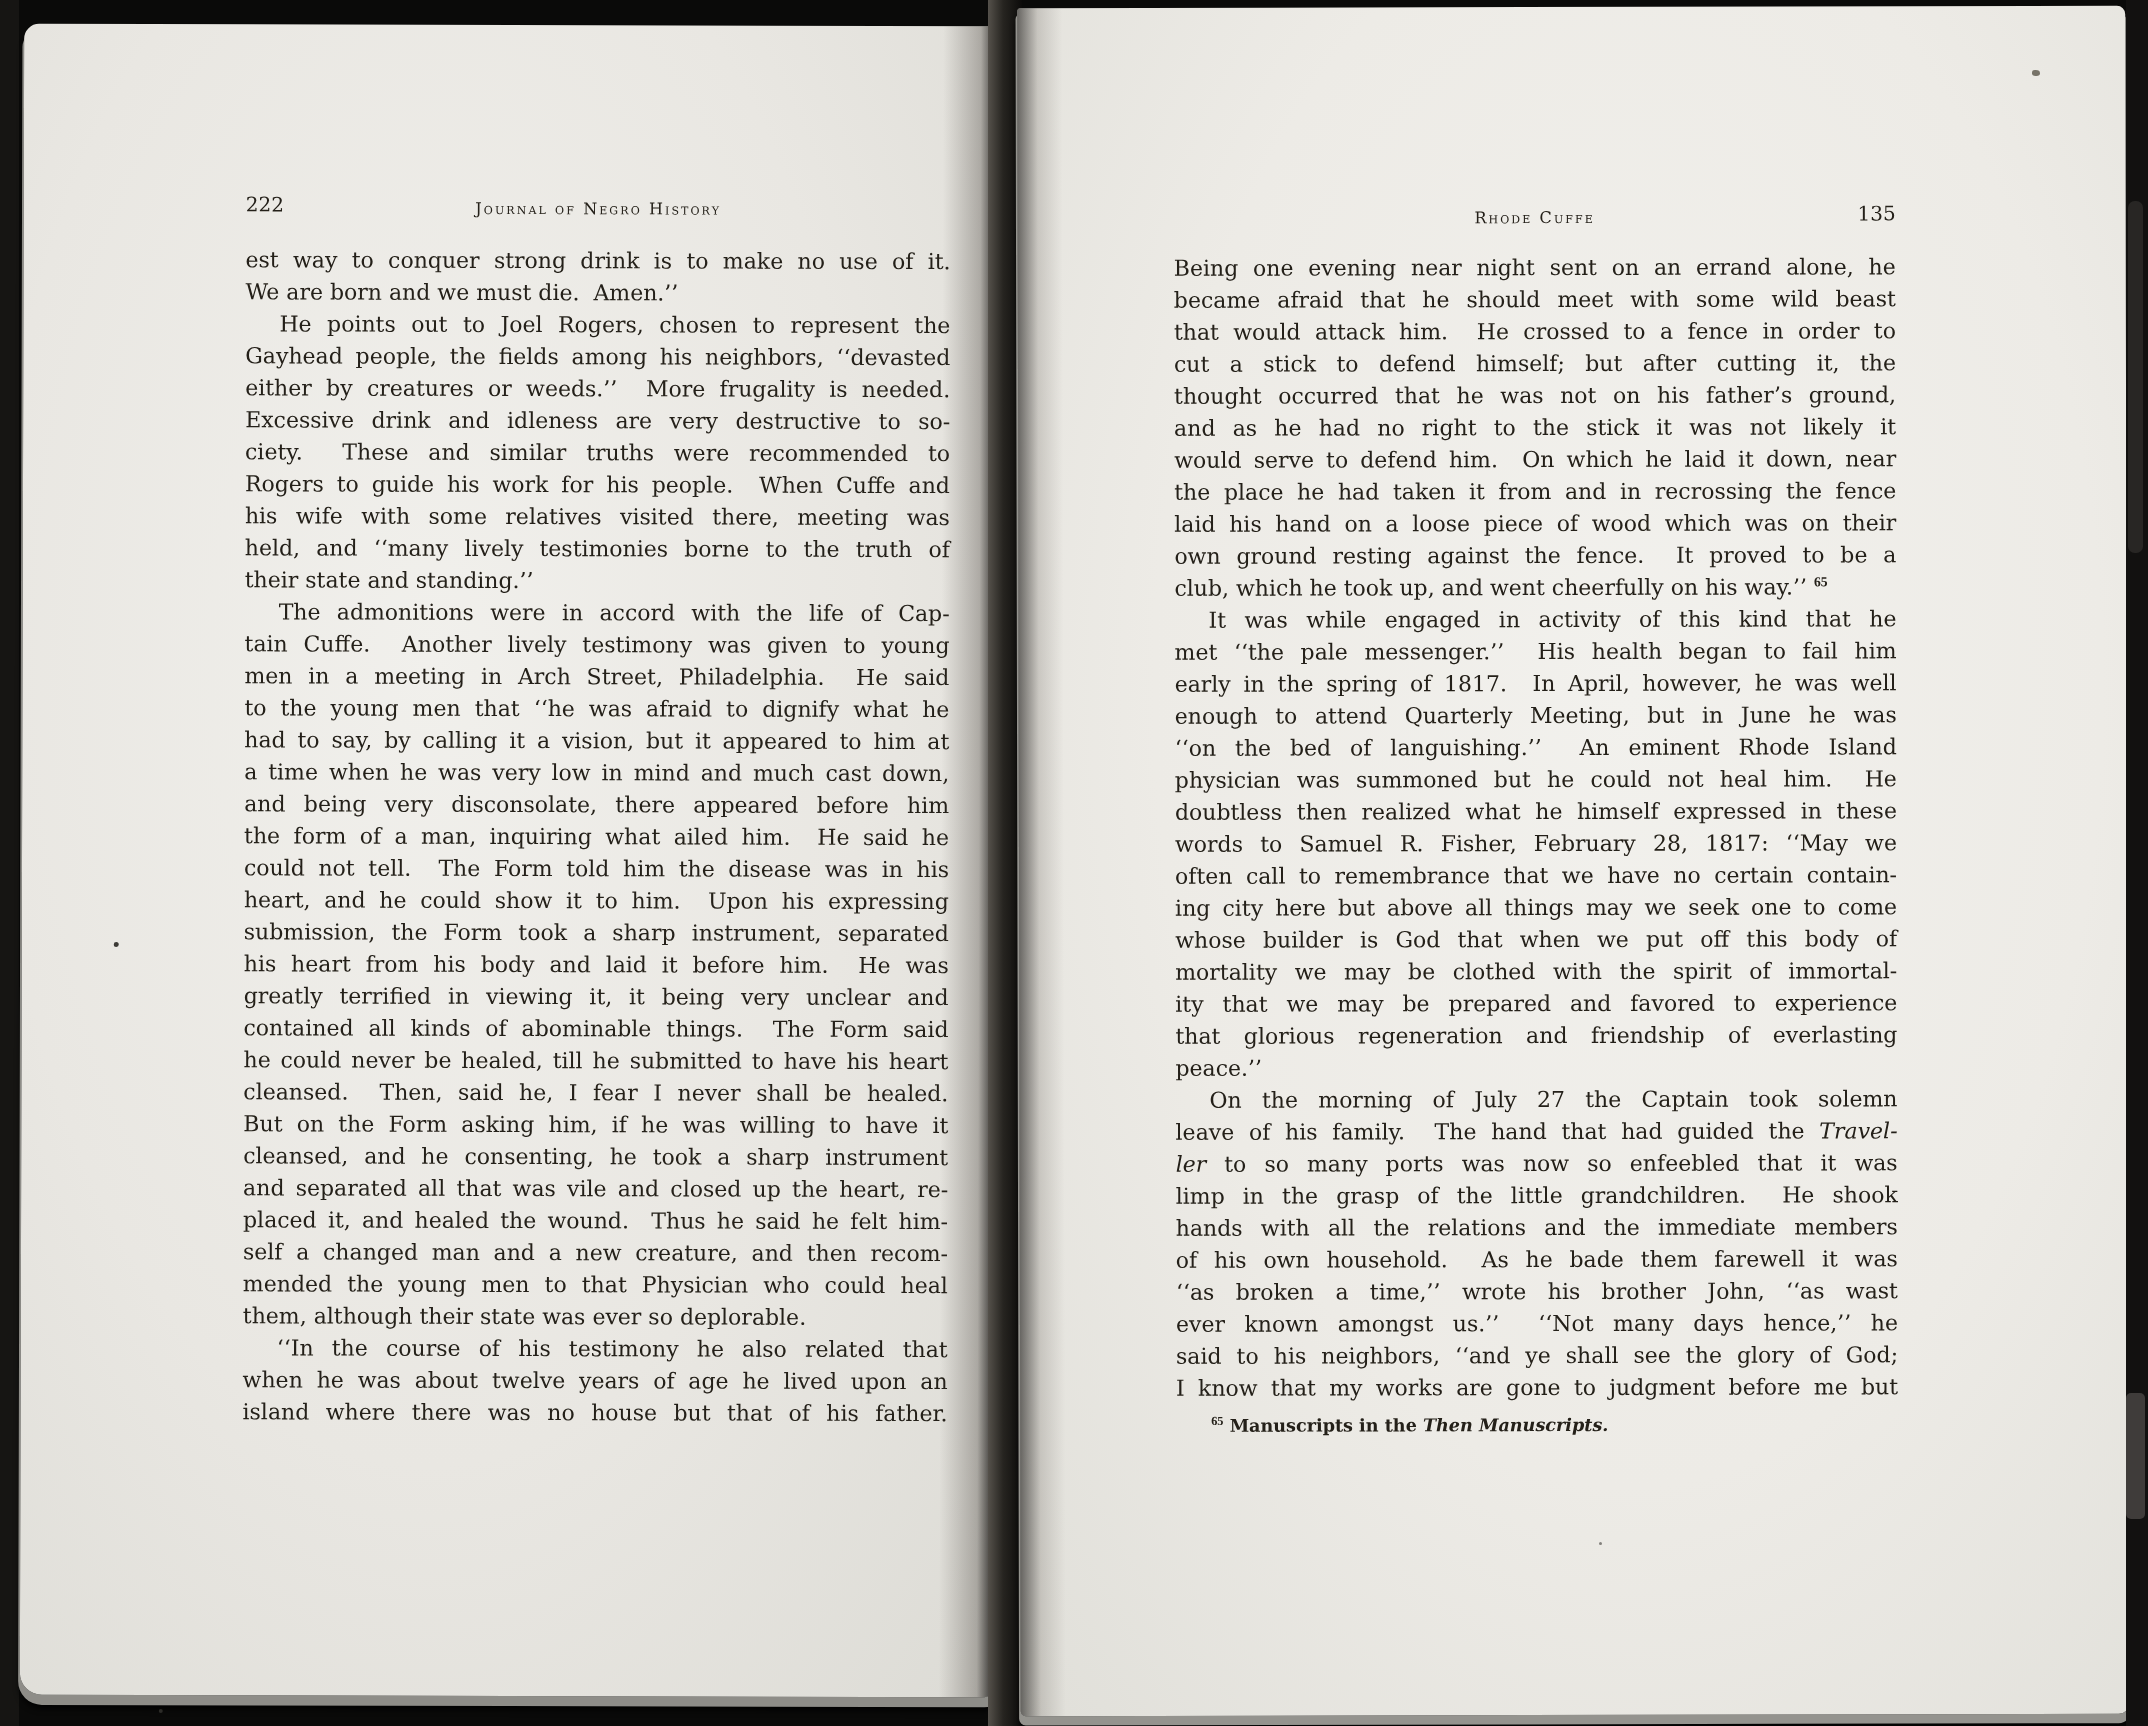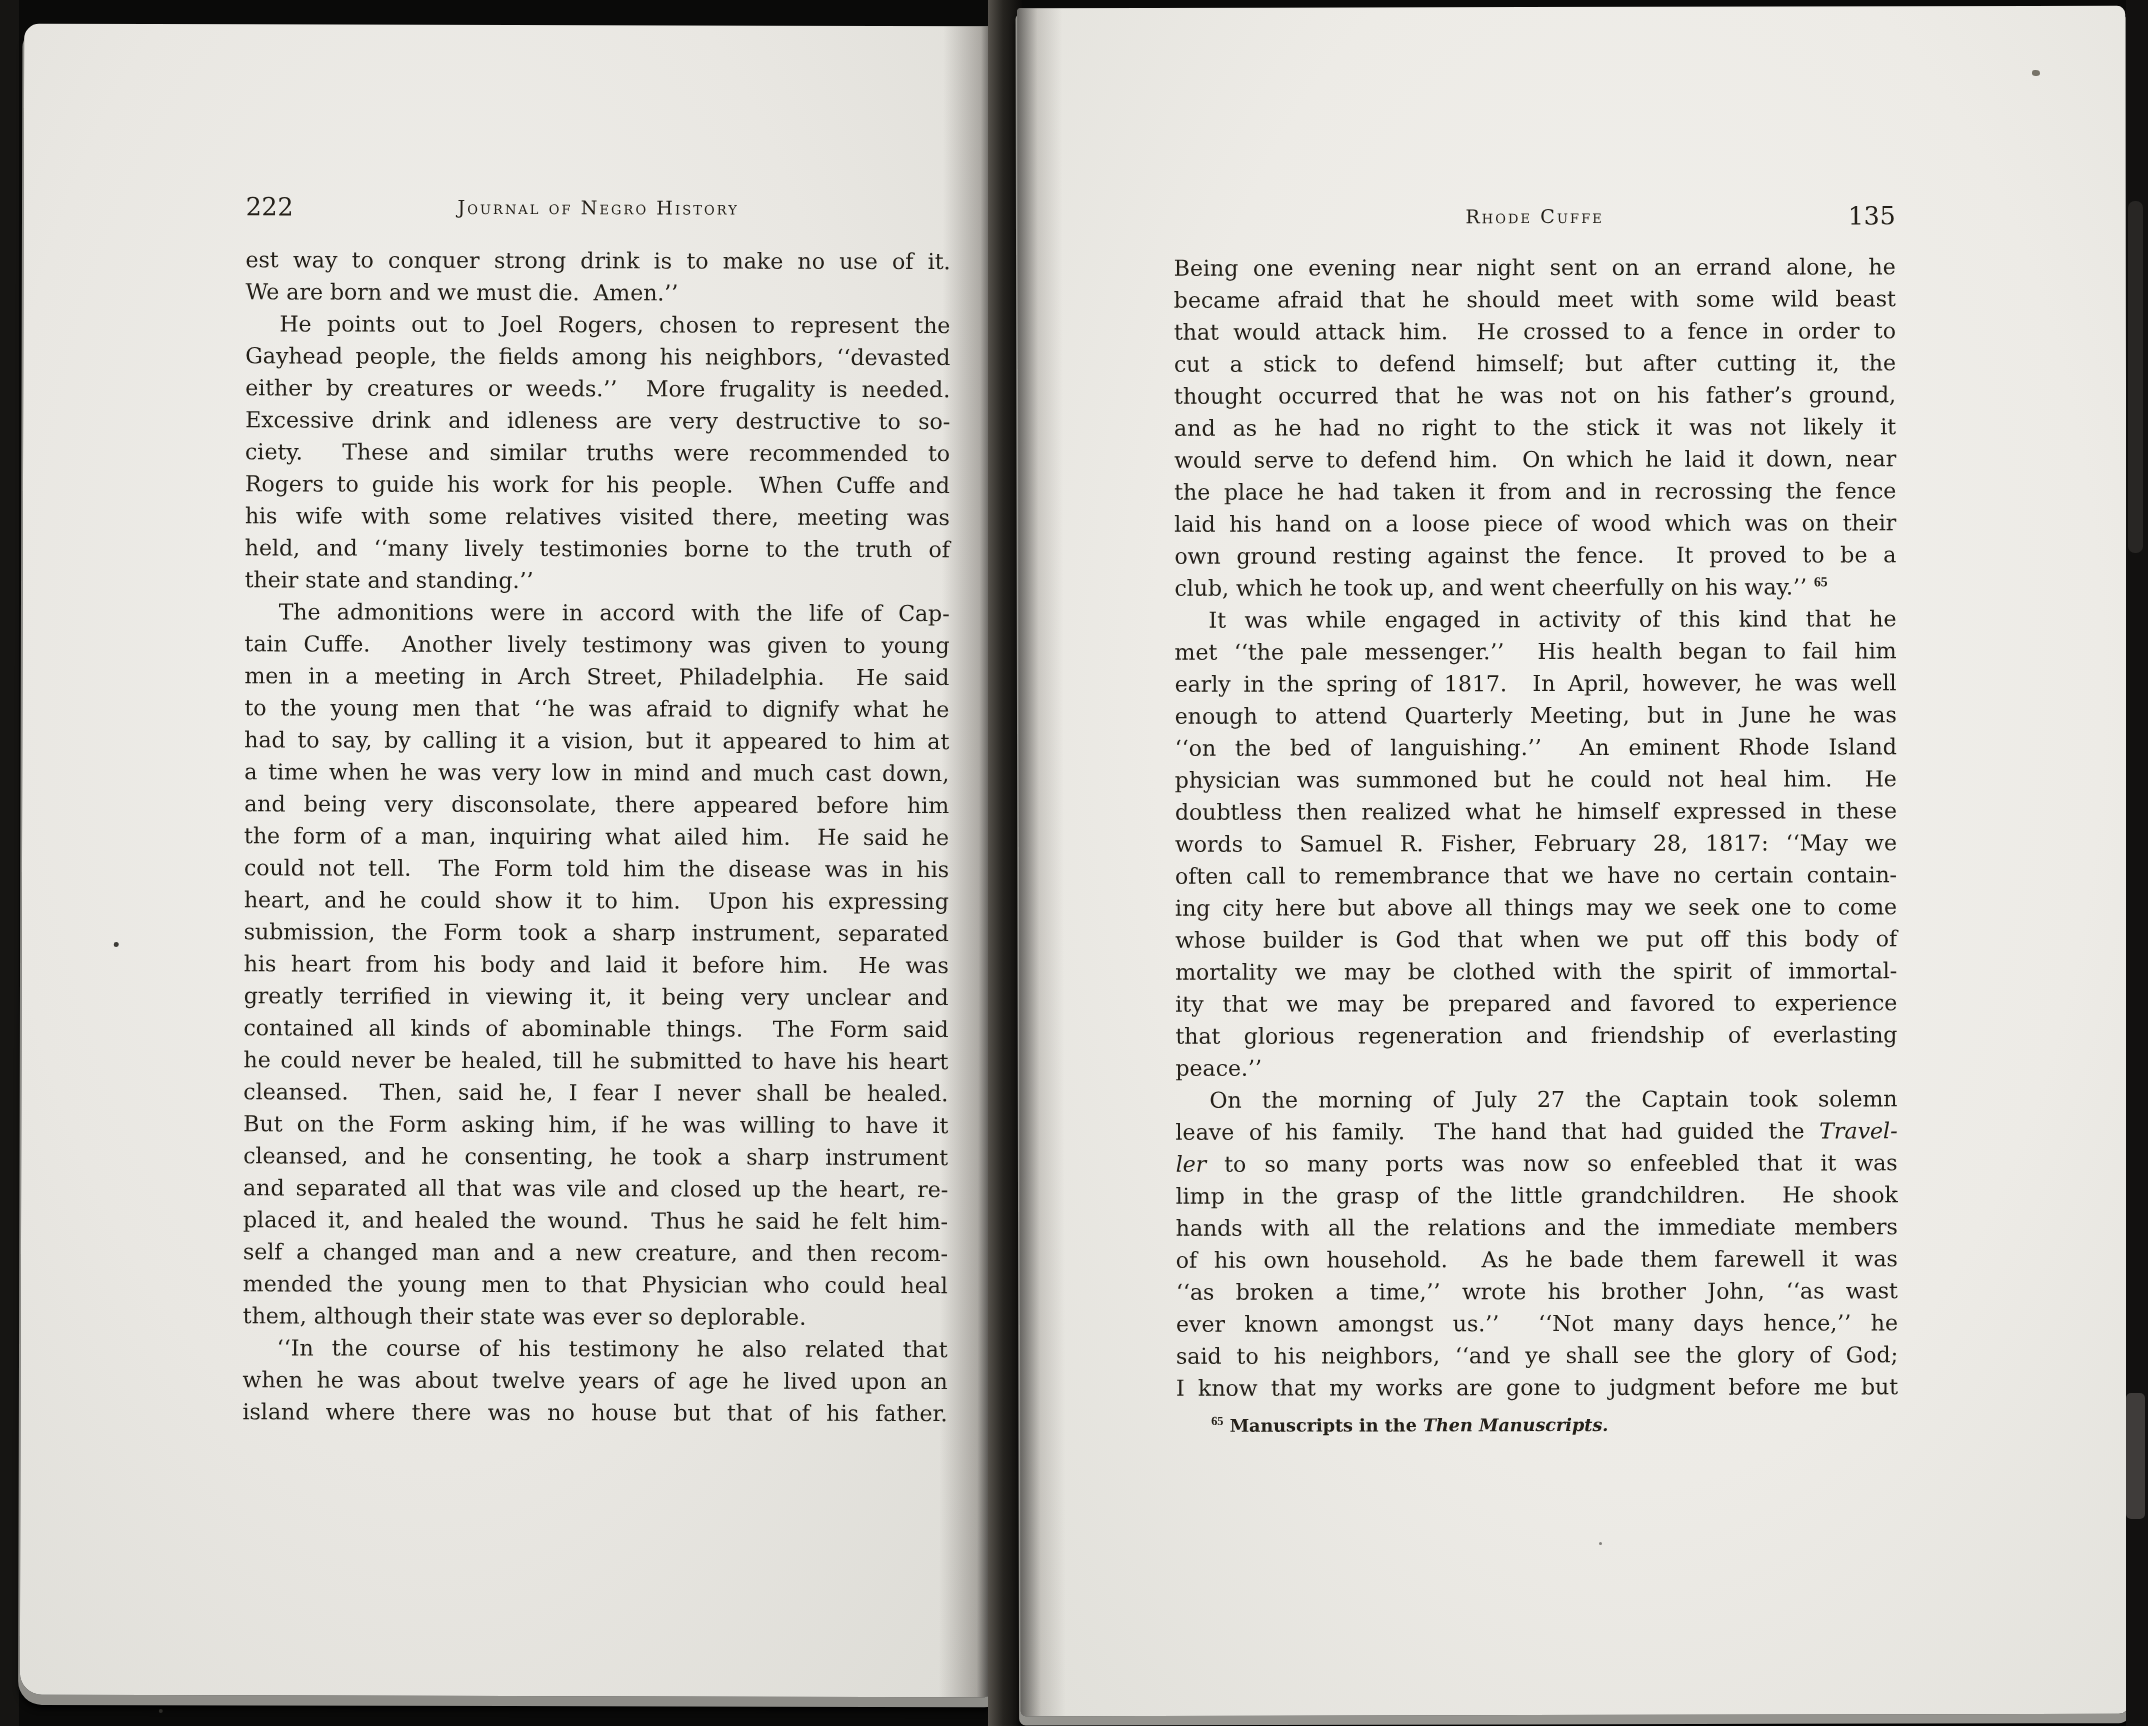--- a/index.html
+++ b/index.html
@@ -45,22 +45,22 @@
     border-radius:3.4px 0 0 5px;
   }
   .gutter{
     position:absolute;left:988px;top:0;width:34px;height:1727px;
     background:linear-gradient(90deg,#55514b 0%, #262420 45%, #0c0b0a 100%);
   }
 
   .pg-head{position:absolute;font-size:22.7px;letter-spacing:0.8px;}
   .head-left{top:168px;left:222px;width:705px;text-align:center;}
   .head-right{top:195px;left:156px;width:722px;text-align:center;}
-  .running-head{font-variant:small-caps;letter-spacing:2.1px;font-size:19px;}
-  .pg-num{position:absolute;top:0;font-size:25px;letter-spacing:0;}
+  .running-head{font-variant:small-caps;letter-spacing:2.1px;font-size:16px;}
+  .pg-num{position:absolute;top:0;font-size:20px;letter-spacing:0;}
   .num-left{left:0;}
   .num-right{right:0;}
 
   .pg-body{position:absolute;font-size:22px;line-height:32px;white-space:pre-wrap;}
   .body-left{top:220px;left:222px;width:705px;}
   .body-right{top:245px;left:156px;width:722px;}
   .tl{
     text-align:justify;text-align-last:justify;
     height:32px;overflow:visible;
   }

